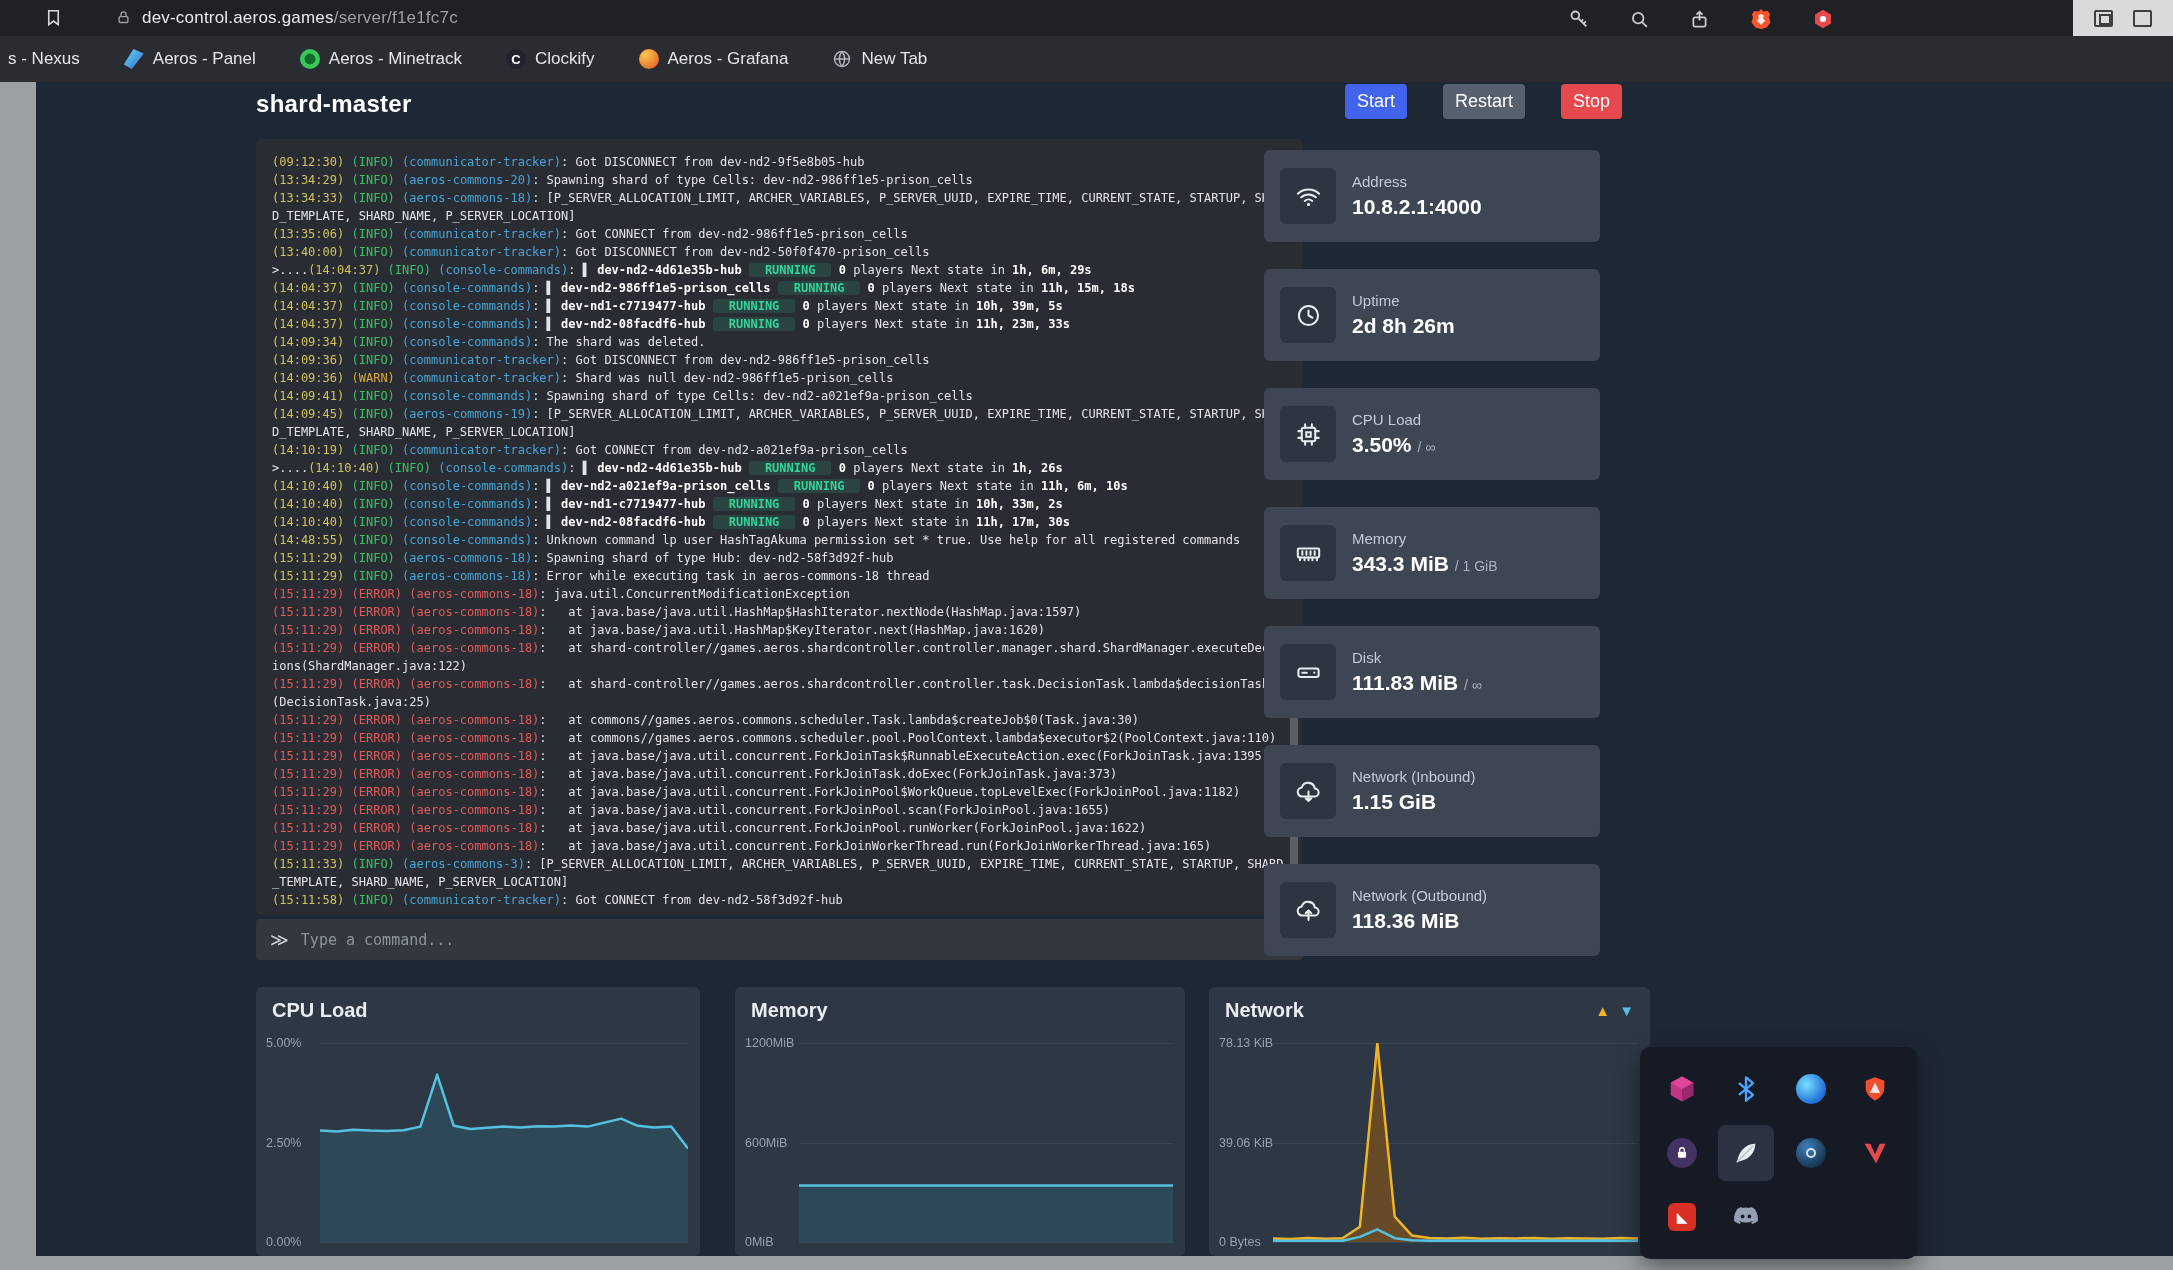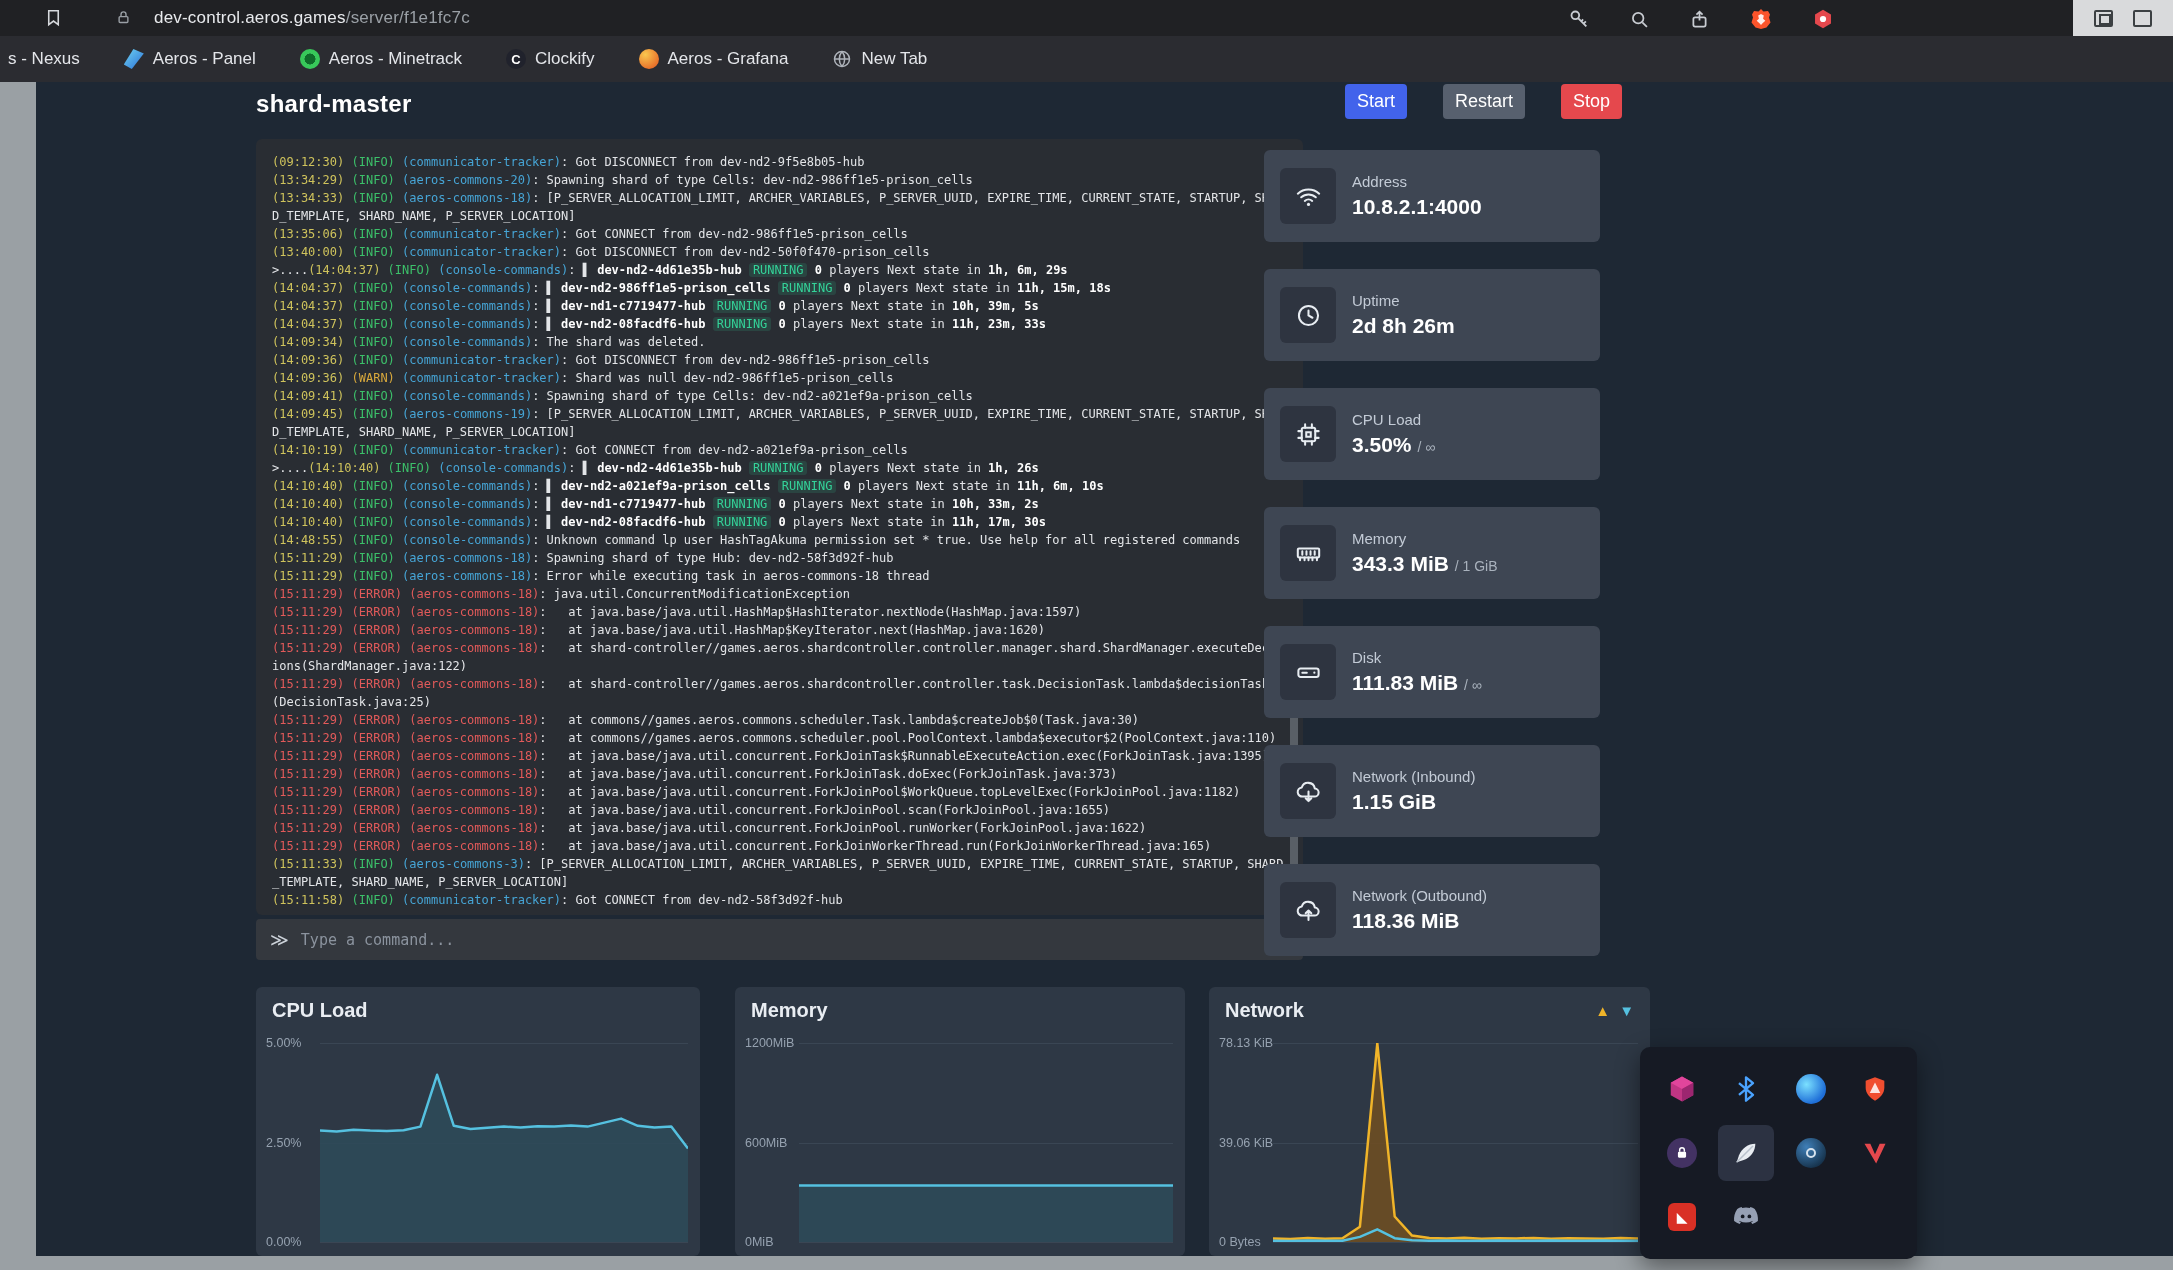--- a/index.html
+++ b/index.html
@@ -4,21 +4,21 @@
 <style>
   *{box-sizing:border-box;margin:0;padding:0}
   html,body{background:#9aa0a4}
   body{font-family:"Liberation Sans",sans-serif}
   #screen{position:relative;width:2173px;height:1270px;overflow:hidden;background:#9aa0a4}
 
   
   .urlrow{position:absolute;left:0;top:0;width:2173px;height:36px;background:#202124;z-index:10}
   .flag-ic{position:absolute;left:44px;top:8px}
   .lock-ic{position:absolute;left:116px;top:10px}
-  .url{position:absolute;left:154px;top:8px;font-size:17px;color:#e8eaed;letter-spacing:.2px;white-space:nowrap}
+  .url{position:absolute;left:142px;top:8px;font-size:17px;color:#e8eaed;letter-spacing:.2px;white-space:nowrap}
   .url .path{color:#9aa0a6}
   .chrome-ic{position:absolute;top:6px;width:26px;height:26px;display:flex;align-items:center;justify-content:center;cursor:pointer}
   .lightbox{position:absolute;right:0;top:0;width:100px;height:36px;background:#d9dadc;display:flex;align-items:center;justify-content:space-evenly}
   .winic{width:19px;height:17px;border:2px solid #3c4043;border-radius:2px;position:relative}
   .winic.two:after{content:"";position:absolute;left:3px;top:2px;width:8px;height:7px;border:2px solid #3c4043}
 
   .bookmarks{position:absolute;left:0;top:36px;width:2173px;height:46px;background:#2b2c31;display:flex;align-items:center;gap:44px;padding-left:8px;z-index:10}
   .bm{display:flex;align-items:center;gap:9px;color:#e4e6ea;font-size:17px;white-space:nowrap;cursor:pointer}
   .fav{width:20px;height:20px;border-radius:4px;display:inline-flex;align-items:center;justify-content:center;flex:none}
 
@@ -34,21 +34,21 @@
   
   .console{position:absolute;left:220px;top:57px;width:1047px;height:776px;background:#292d33;border-radius:6px;padding:14px 16px;overflow:hidden}
   .cl{font-family:"DejaVu Sans Mono",monospace;font-size:12px;line-height:18px;color:#e3e5e8;white-space:pre-wrap;word-break:break-all}
   .cl .t{color:#cfc35c}
   .cl .lg{color:#46a5d6}
   .lv-info .lv{color:#3cc06a}
   .lv-warn .lv{color:#d9a93c}
   .lv-error .t,.lv-error .lv,.lv-error .lg{color:#e25a5a}
   .cl .m,.cl .pre{color:#e3e5e8}
   .cl b{color:#fff;font-weight:bold}
-  .run{color:#34d399;background:rgba(52,211,153,.14);padding:0 4px;border-radius:3px;font-weight:normal}
+  .run{color:#34d399;background:rgba(52,211,153,.14);padding:0 16px;border-radius:3px;font-weight:bold}
   .console-scrollbar-thumb{position:absolute;right:5px;top:571px;width:8px;height:177px;background:#595f66;border-radius:4px;cursor:pointer}
 
   .command-bar{position:absolute;left:220px;top:837px;width:1047px;height:41px;background:#34383e;border-radius:4px;display:flex;align-items:center;padding:0 14px;gap:12px}
   .cmd-icon{color:#cdd3da;font-size:18px;font-family:"DejaVu Sans Mono",monospace}
   .cmd-input{flex:1;background:transparent;border:none;outline:none;color:#e3e5e8;font-family:"DejaVu Sans Mono",monospace;font-size:15px}
   .cmd-input::placeholder{color:#8b939e}
 
   
   .stats-col{position:absolute;left:1228px;top:68px;width:336px;display:flex;flex-direction:column;gap:27px}
   .stat-card{height:92px;background:#3e4653;border-radius:6px;display:flex;align-items:center;padding:0 16px}

